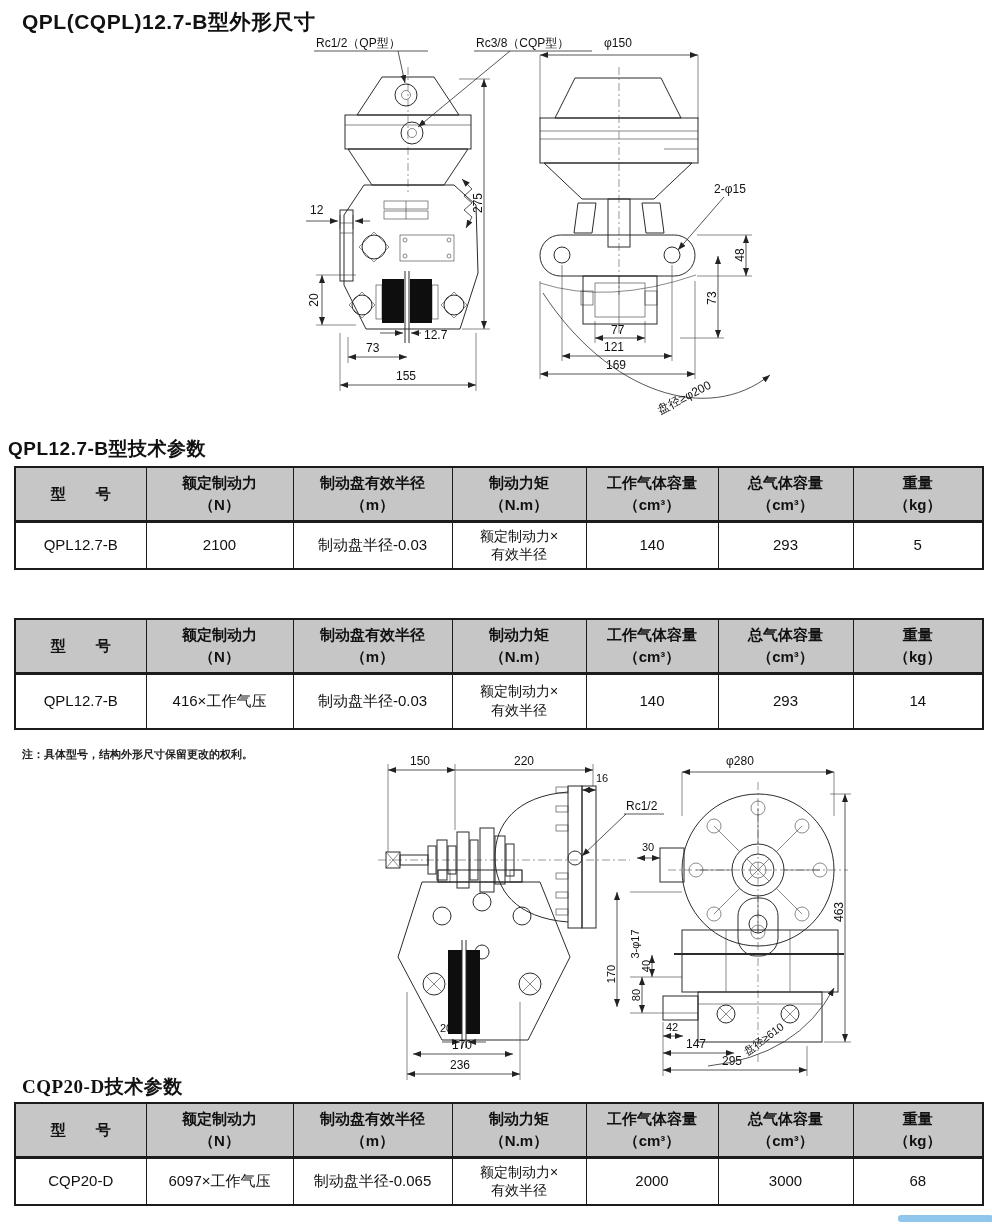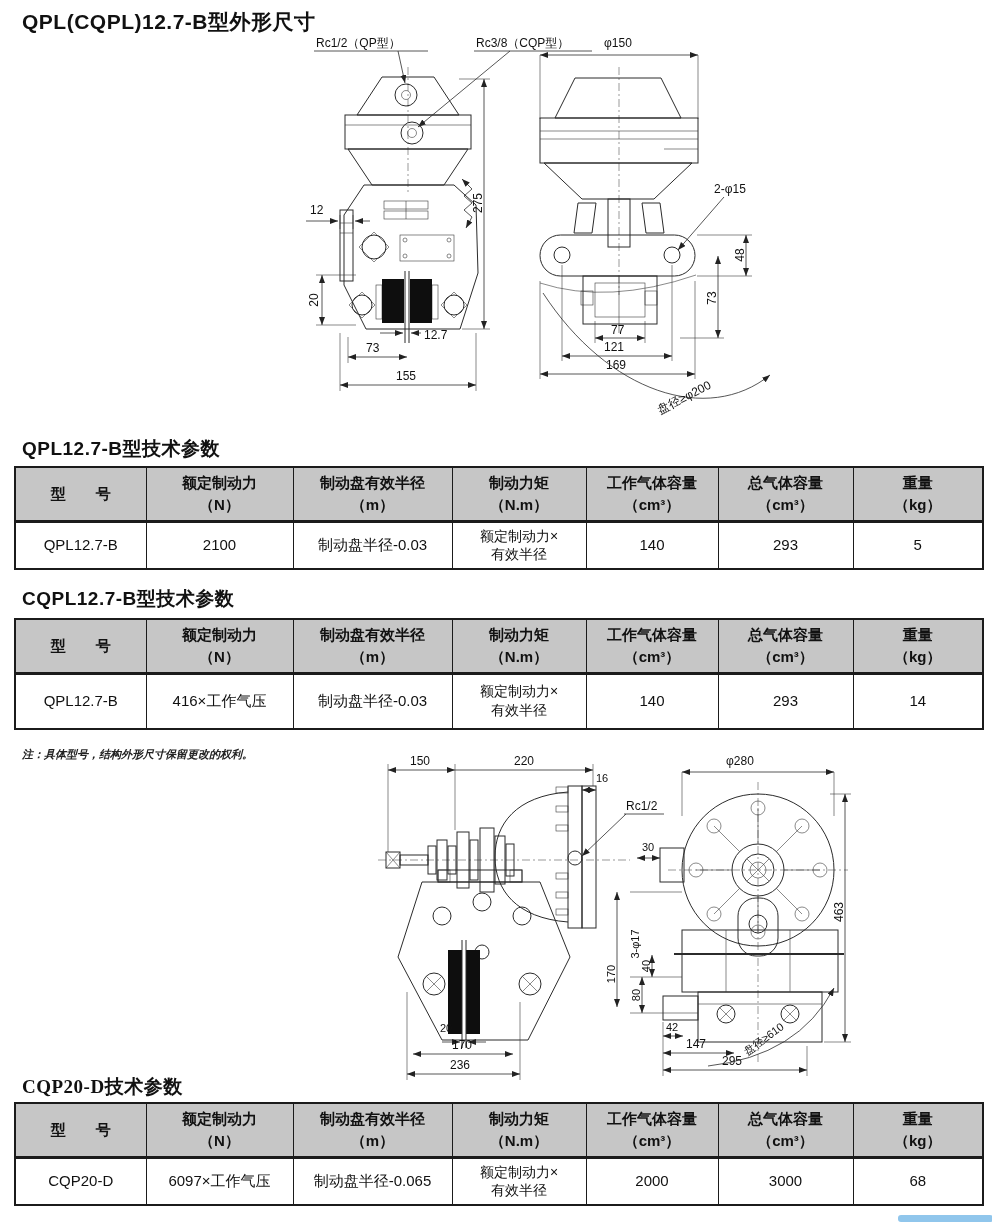--- a/index.html
+++ b/index.html
@@ -157,21 +157,21 @@
       <text class="d" x="326" y="318">121</text>
       <line class="dim" x1="262" y1="341" x2="417" y2="341" marker-start="url(#aS)" marker-end="url(#aE)"></line>
       <line class="thin" x1="262" y1="248" x2="262" y2="346"></line>
         <line class="thin" x1="417" y1="248" x2="417" y2="346"></line>
       <text class="d" x="328" y="336">169</text>
       <path class="dim" d="M265,260 C330,360 430,392 492,342" marker-end="url(#aE)"></path>
       <text class="d" transform="rotate(-27 408 368)" x="408" y="368" text-anchor="middle">盘径≥φ200</text>
     </g>
   </svg>
 
-  <div class="abs h2" style="left:22px;top:436px;text-align:right;">QPL12.7-B型技术参数</div>
+  <div class="abs h2" style="left:8px;top:436px;text-align:right;">QPL12.7-B型技术参数</div>
   <table class="spec abs" style="left:14px;top:466px;">
     <colgroup>
         <col style="width:131px">
         <col style="width:147px">
         <col style="width:159px">
         <col style="width:134px">
     <col style="width:132px">
         <col style="width:135px">
         <col style="width:130px">
       </colgroup>
@@ -216,21 +216,20 @@
             <span style="display:block">额定制动力×</span>
             <span style="display:block">有效半径</span>
           </td>
       <td>140</td>
       <td>293</td>
       <td>5</td>
     </tr>
       </tbody>
   </table>
 
-  <div class="abs h2" style="left:22px;top:586px;">CQPL12.7-B型技术参数</div>
   <table class="spec abs" style="left:14px;top:618px;">
     <colgroup>
         <col style="width:131px">
         <col style="width:147px">
         <col style="width:159px">
         <col style="width:134px">
     <col style="width:132px">
         <col style="width:135px">
         <col style="width:130px">
       </colgroup>
@@ -275,21 +274,21 @@
             <span style="display:block">额定制动力×</span>
             <span style="display:block">有效半径</span>
           </td>
       <td>140</td>
       <td>293</td>
       <td>14</td>
     </tr>
       </tbody>
   </table>
 
-  <div class="abs note" style="left:22px;top:747px;font-style:italic;">注：具体型号，结构外形尺寸保留更改的权利。</div>
+  <div class="abs note" style="left:22px;top:747px;">注：具体型号，结构外形尺寸保留更改的权利。</div>
 
 
   <svg class="abs" style="left:330px;top:752px;" width="662" height="338" viewBox="0 0 662 338">
     <defs>
       <marker id="bE" markerWidth="9" markerHeight="7" refX="8" refY="3" orient="auto" markerUnits="userSpaceOnUse">
         <path d="M0,0L8,3L0,6Z" fill="#222"></path>
         </marker>
       <marker id="bS" markerWidth="9" markerHeight="7" refX="0" refY="3" orient="auto" markerUnits="userSpaceOnUse">
         <path d="M8,0L0,3L8,6Z" fill="#222"></path>
         </marker>

